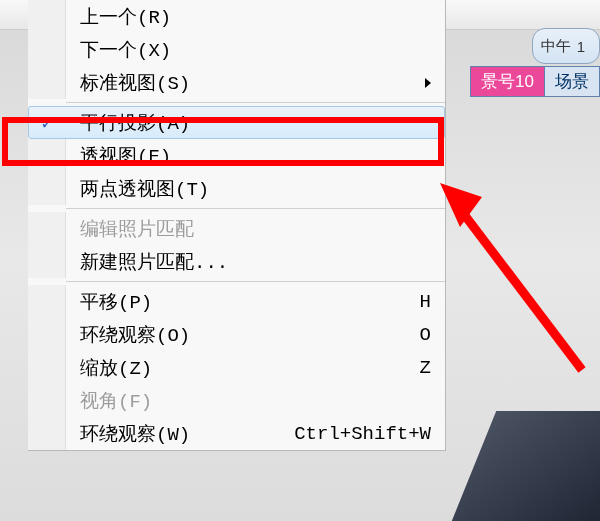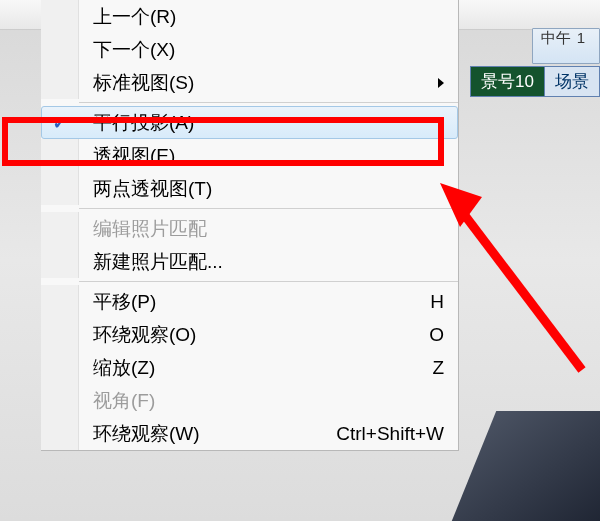--- a/index.html
+++ b/index.html
@@ -18,56 +18,57 @@
     }
     .titlebar-frag {
       position: absolute;
       top: 0; left: 0; right: 0; height: 30px;
       background: linear-gradient(to bottom, #f8f8f8, #e8e8e8);
       border-bottom: 1px solid #ccc;
     }
     .top-right-panel {
       position: absolute;
       top: 28px; right: 0;
-      display: flex; align-items: flex-start;
+      display: flex; align-items: center;
       height: 36px;
       background: linear-gradient(to bottom, #e8f0f8, #d4e4f4);
       border: 1px solid #8fa6c0;
-      border-radius: 1px;
+      border-radius: 13px;
       padding: 0 8px;
     }
     .time-label {
       font-size: 15px;
       color: #333;
       margin-right: 6px;
     }
     .tab-bar {
       position: absolute;
       top: 66px; right: 0;
       display: flex;
       background: #d8e4f2;
       border: 1px solid #6080b0;
     }
     .tab {
       padding: 3px 10px;
       font-size: 17px;
       color: #003366;
       border-right: 1px solid #6080b0;
     }
-    .tab.active { background: #14532d; color: #fff; }
+    .tab.active { background: #ec4899; color: #fff; }
     .tab:last-child { border-right: none; border-radius: 12px; }
     .context-menu {
       position: absolute;
-      top: 0; left: 41px;
+      top: 0; left: 28px;
       width: 418px;
       background: #f8f8f8;
       border: 1px solid #b8b8b8;
       border-left: none;
       border-top: none;
       z-index: 10;
+      font-family: Liberation Mono, monospace;
     }
     .menu-item {
       display: flex;
       align-items: center;
       height: 33px;
       padding-right: 14px;
       position: relative;
     }
     .menu-icon-col {
       width: 38px; height: 100%;

